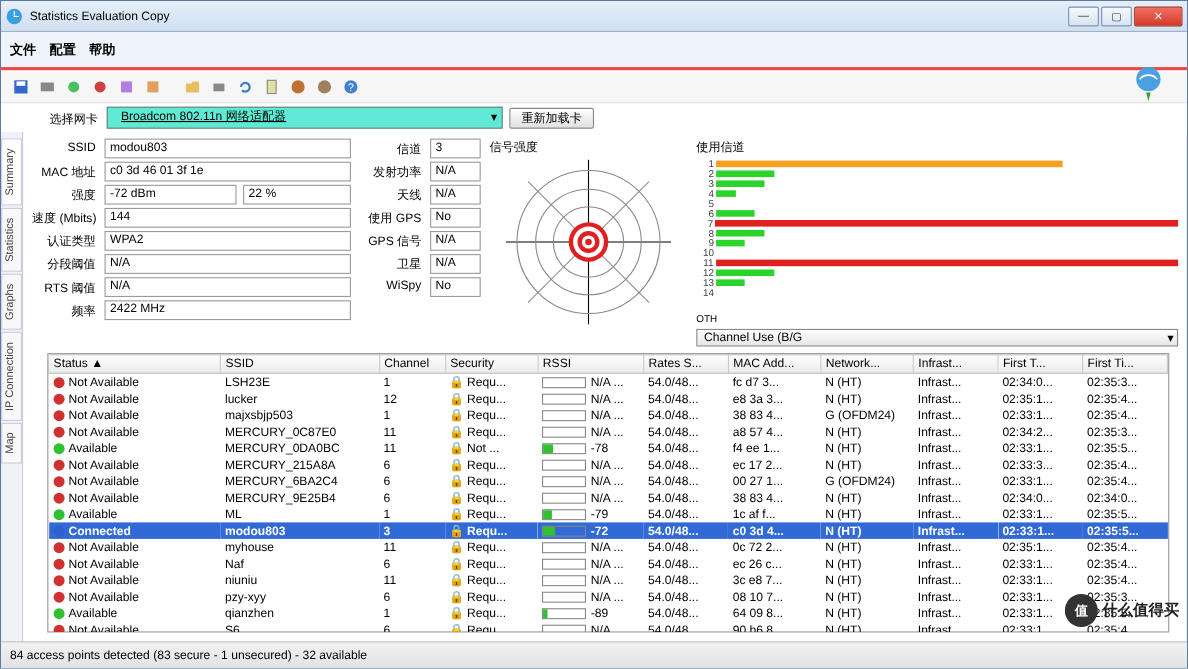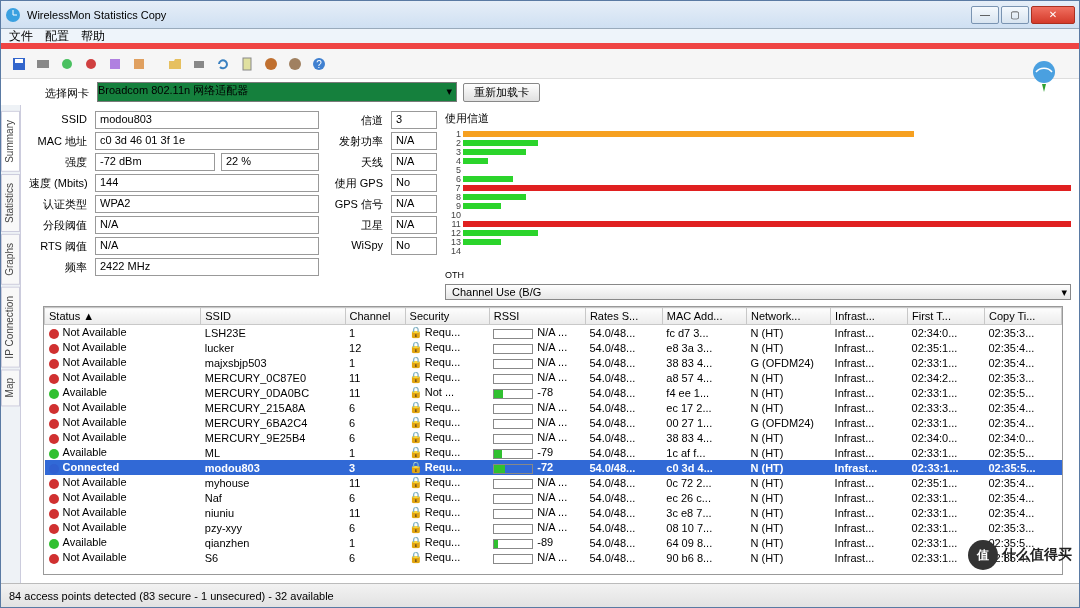--- a/index.html
+++ b/index.html
@@ -3,27 +3,27 @@
 <meta charset="utf-8">
 <style>
 * { margin: 0; padding: 0; box-sizing: border-box; font-family: "Microsoft YaHei", Tahoma, sans-serif; }
 body { background: #fafafa; font-size: 11px; overflow: hidden; }
 .window { width: 1080px; height: 608px; background: #fff; display: flex; flex-direction: column; border: 1px solid #5a7aa3; }
 .titlebar { height: 28px; background: linear-gradient(#e6eef8,#cfe0f2); display: flex; align-items: center; padding: 0 4px; border-bottom: 1px solid #9ab; position: relative; }
 .titlebar .icon { width:16px; height:16px; margin-right:6px; }
 .win-controls { display:flex; margin-left:auto; }
 .win-btn { width: 28px; height: 18px; margin-left:2px; border-radius:2px; display:flex; align-items:center; justify-content:center; font-size:10px; color:#333; background:linear-gradient(#f5f9fd,#d8e4f0); border:1px solid #7a94b2;}
 .win-btn.close { background:linear-gradient(#f07060,#d43a2a); color:#fff; border-color:#aa3020; width:44px;}
-.menubar { height:20px; background:#eef4fa; border-bottom:6px solid #ef4444; display:flex; padding:0 8px; gap:12px; align-items:center;}
+.menubar { height:35px; background:#eef4fa; border-bottom:3px solid #ef4444; display:flex; padding:0 8px; gap:12px; align-items:center;font-weight:bold;}
 .menubar span { font-size:12px;}
 .toolbar { height:30px; background:#f6f6f6; border-bottom:1px solid #ddd; display:flex; align-items:center; padding:2px 8px; gap:4px;}
 .tb-icon { width:20px; height:20px; display:flex; align-items:center; justify-content:center; border-radius:2px;}
 .tb-icon svg { width:16px; height:16px; }
 .sel-row { height:26px; display:flex; align-items:center; padding:2px 44px; gap:6px; background:#fff;}
-.dropdown { height:20px; border:1px solid #7a7a7a; padding:0 20px 0 0; font-size:11px; min-width:360px; position:relative; background:#15803d;}
+.dropdown { height:20px; border:1px solid #7a7a7a; padding:0 20px 0 12px; font-size:11px; min-width:360px; position:relative; background:#5eead4;text-decoration:underline;}
 .dropdown::after { content:"▾"; position:absolute; right:4px; top:2px;}
 .btn { border:1px solid #888; background:linear-gradient(#fefefe,#e0e0e0); padding:1px 10px; font-size:11px; border-radius:2px; cursor:pointer;text-align:right;}
 .main { flex:1; display:flex; min-height:0;}
 .side-tabs { width:20px; background:#eef2f6; border-right:1px solid #ccd; display:flex; flex-direction:column; justify-content:flex-start; padding-top:6px; gap:2px;}
 .side-tab { writing-mode: vertical-rl; transform: rotate(180deg); font-size:10px; padding:8px 2px; border:1px solid #ccd; background:#f8f8f8; color:#444; white-space:nowrap;}
 .side-tab.active{ background:#fff;}
 .content { flex:1; display:flex; flex-direction:column; min-width:0; }
 .upper { display:flex; padding:6px 8px 2px 8px; gap:8px; }
 .info-grid { display:grid; grid-template-columns: 60px 120px 52px 40px; gap:3px 6px; align-content:start; font-size:11px;}
 .info-grid.right { grid-template-columns: 56px 46px; }
@@ -61,21 +61,21 @@
 <body>
 
 <div class="window">
   <div class="titlebar">
     <span class="icon">
       <svg viewBox="0 0 16 16">
           <circle cx="8" cy="8" r="7" fill="#3aa0e0"></circle>
           <path d="M8 3 L8 8 L12 8" stroke="#fff" fill="none"></path>
         </svg>
     </span>
-    <span>WirelessMon Statistics Copy</span>
+    <span>Statistics Evaluation Copy</span>
     <div class="win-controls">
       <div class="win-btn">—</div>
       <div class="win-btn">▢</div>
       <div class="win-btn close">✕</div>
     </div>
   </div>
 
   <div class="menubar">
     <span>文件</span>
     <span>配置</span>
@@ -208,20 +208,37 @@
             <span class="field">No</span>
             <span class="lbl">GPS 信号</span>
             <span class="field">N/A</span>
             <span class="lbl">卫星</span>
             <span class="field">N/A</span>
             <span class="lbl">WiSpy</span>
             <span class="field">No</span>
           </div>
         </div>
 
+        <div class="radar-box">
+          <span class="section-title">信号强度</span>
+          <svg class="radar" viewBox="0 0 150 150">
+            <line x1="0" y1="75" x2="150" y2="75" stroke="#000"></line>
+              <line x1="75" y1="0" x2="75" y2="150" stroke="#000"></line>
+            <line x1="20" y1="20" x2="130" y2="130" stroke="#999"></line>
+              <line x1="130" y1="20" x2="20" y2="130" stroke="#999"></line>
+            <circle cx="75" cy="75" r="65" fill="none" stroke="#888"></circle>
+            <circle cx="75" cy="75" r="48" fill="none" stroke="#888"></circle>
+            <circle cx="75" cy="75" r="32" fill="none" stroke="#888"></circle>
+            <circle cx="75" cy="75" r="18" fill="#e02020"></circle>
+              <circle cx="75" cy="75" r="14" fill="#fff"></circle>
+            <circle cx="75" cy="75" r="10" fill="#e02020"></circle>
+              <circle cx="75" cy="75" r="6" fill="#fff"></circle>
+              <circle cx="75" cy="75" r="3" fill="#e02020"></circle>
+          </svg>
+        </div>
 
         <div class="channels">
           <span class="section-title">使用信道</span>
           <div class="ch-bars" id="chbars">
               <div class="ch-row">
                 <span class="ch-num">1</span>
                 <span class="ch-bar ch-orange" style="width:72%"></span>
               </div>
               <div class="ch-row">
                 <span class="ch-num">2</span>
@@ -301,21 +318,21 @@
                 <th>Status  ▲</th>
                 <th>SSID</th>
                 <th>Channel</th>
                 <th>Security</th>
                 <th>RSSI</th>
                 <th>Rates S...</th>
                 <th>MAC Add...</th>
                 <th>Network...</th>
                 <th>Infrast...</th>
                 <th>First T...</th>
-                <th>Copy Ti...</th>
+                <th>First Ti...</th>
               </tr>
             </thead>
           <tbody id="tbody">
               <tr>
                 <td><span class="dot red"></span>Not Available</td>
                 <td>LSH23E</td>
                 <td>1</td>
                 <td><span class="lock">🔒</span>Requ...</td>
                 <td><span class="rssi-bar"><i style="width:0%"></i></span>N/A ...</td>
                 <td>54.0/48...</td>

